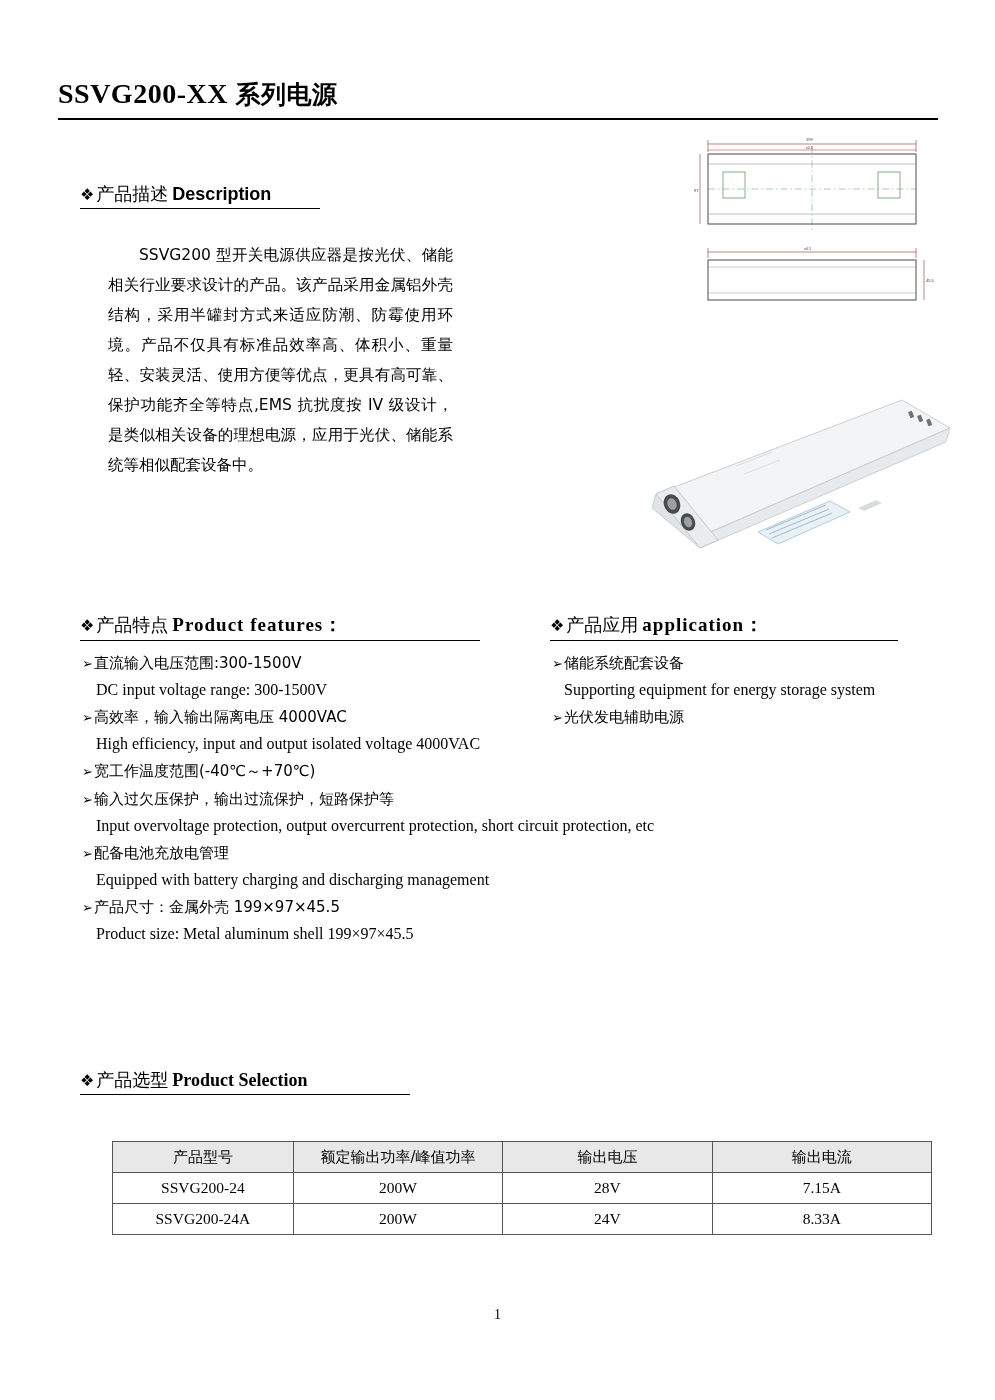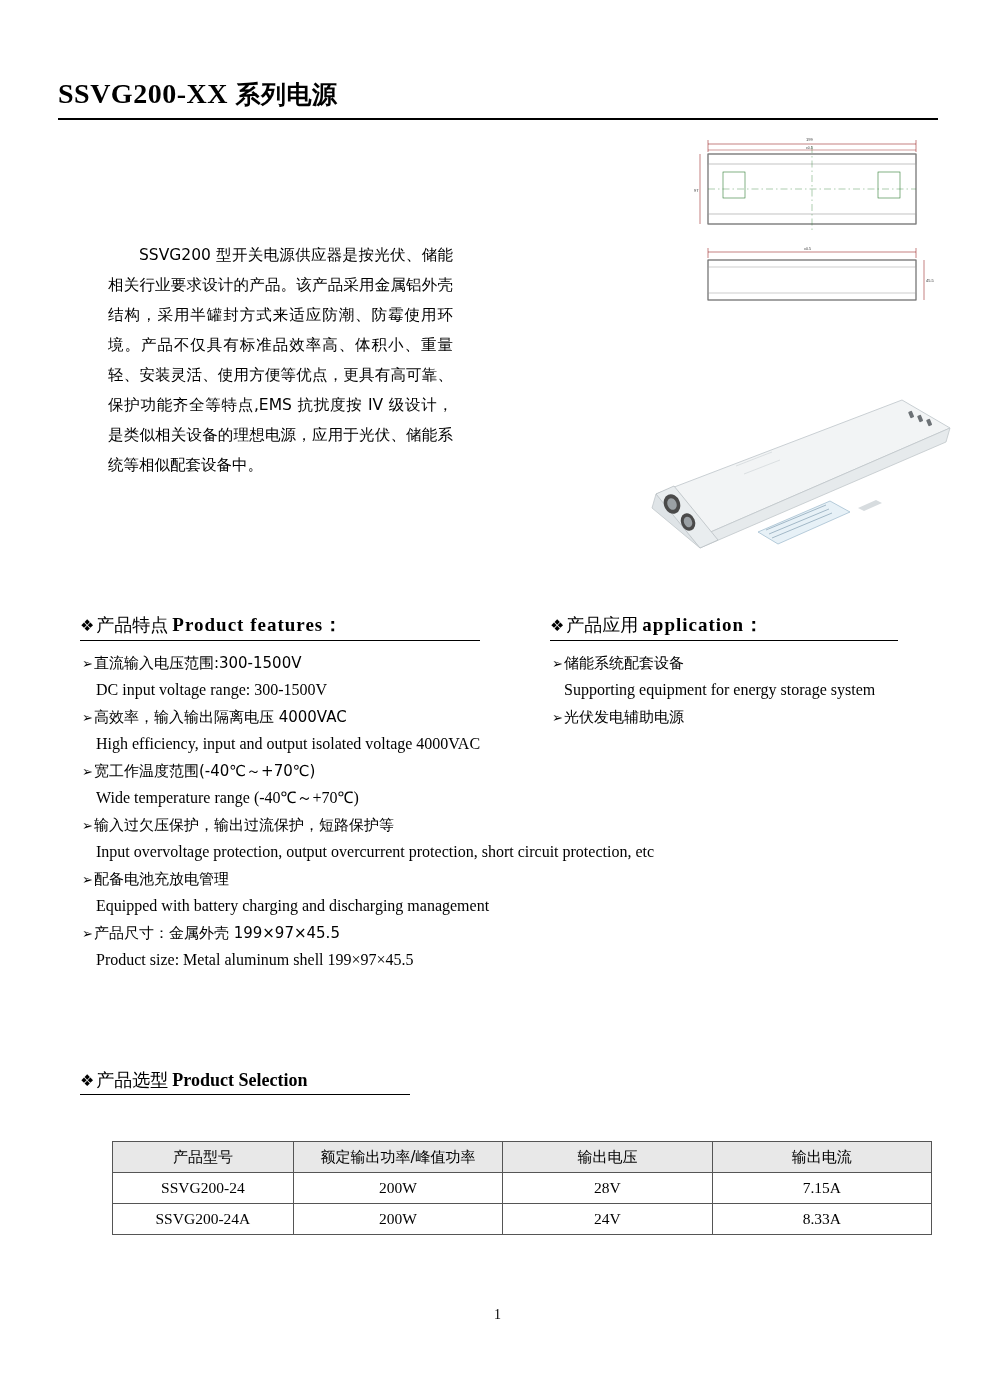--- a/index.html
+++ b/index.html
@@ -185,20 +185,24 @@
 </head>
 <body>
 
 <div class="page">
 
   <div class="doc-title">
     <span>SSVG200-XX</span>
     <span class="cn">系列电源</span>
   </div>
 
+  <div class="sec-head" id="desc-head">
+    <span class="dia">❖</span><span class="cn">产品描述</span>
+    <span class="en">Description</span>
+  </div>
 
   <div class="desc-body">SSVG200 型开关电源供应器是按光伏、储能相关行业要求设计的产品。该产品采用金属铝外壳结构，采用半罐封方式来适应防潮、防霉使用环境。产品不仅具有标准品效率高、体积小、重量轻、安装灵活、使用方便等优点，更具有高可靠、保护功能齐全等特点,EMS 抗扰度按 IV 级设计，是类似相关设备的理想电源，应用于光伏、储能系统等相似配套设备中。</div>
 
   <div class="drawing">
     <svg width="250" height="230" viewBox="0 0 250 230">
 
       <rect x="18" y="22" width="208" height="70" fill="none" stroke="#3a3a3a" stroke-width="0.9"></rect>
       <rect x="18" y="22" width="208" height="10" fill="none" stroke="#9a9a9a" stroke-width="0.6"></rect>
       <rect x="18" y="82" width="208" height="10" fill="none" stroke="#9a9a9a" stroke-width="0.6"></rect>
       <rect x="33" y="40" width="22" height="26" fill="none" stroke="#2f7d32" stroke-width="0.6"></rect>
@@ -278,21 +282,20 @@
     <div class="li">
       <div class="cn-line"><span class="arrow">➢</span><span>直流输入电压范围:300-1500V</span></div>
       <div class="en-line">DC input voltage range: 300-1500V</div>
     </div>
     <div class="li wide">
       <div class="cn-line"><span class="arrow">➢</span><span>高效率，输入输出隔离电压 4000VAC</span></div>
       <div class="en-line">High efficiency, input and output isolated voltage 4000VAC</div>
     </div>
     <div class="li">
       <div class="cn-line"><span class="arrow">➢</span><span>宽工作温度范围(-40℃～+70℃)</span></div>
-      <div class="en-line">Wide temperature range (-40℃～+70℃)</div>
     </div>
     <div class="li wide">
       <div class="cn-line"><span class="arrow">➢</span><span>输入过欠压保护，输出过流保护，短路保护等</span></div>
       <div class="en-line">Input overvoltage protection, output overcurrent protection, short circuit protection, etc</div>
     </div>
     <div class="li">
       <div class="cn-line"><span class="arrow">➢</span><span>配备电池充放电管理</span></div>
       <div class="en-line">Equipped with battery charging and discharging management</div>
     </div>
     <div class="li">

